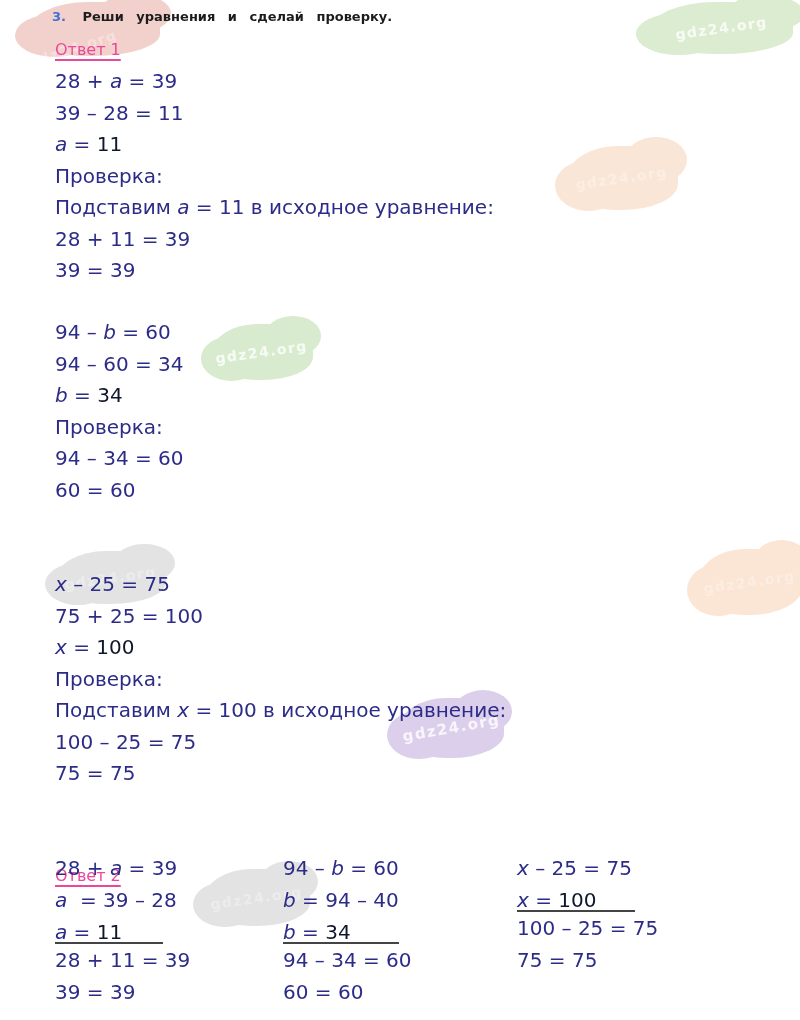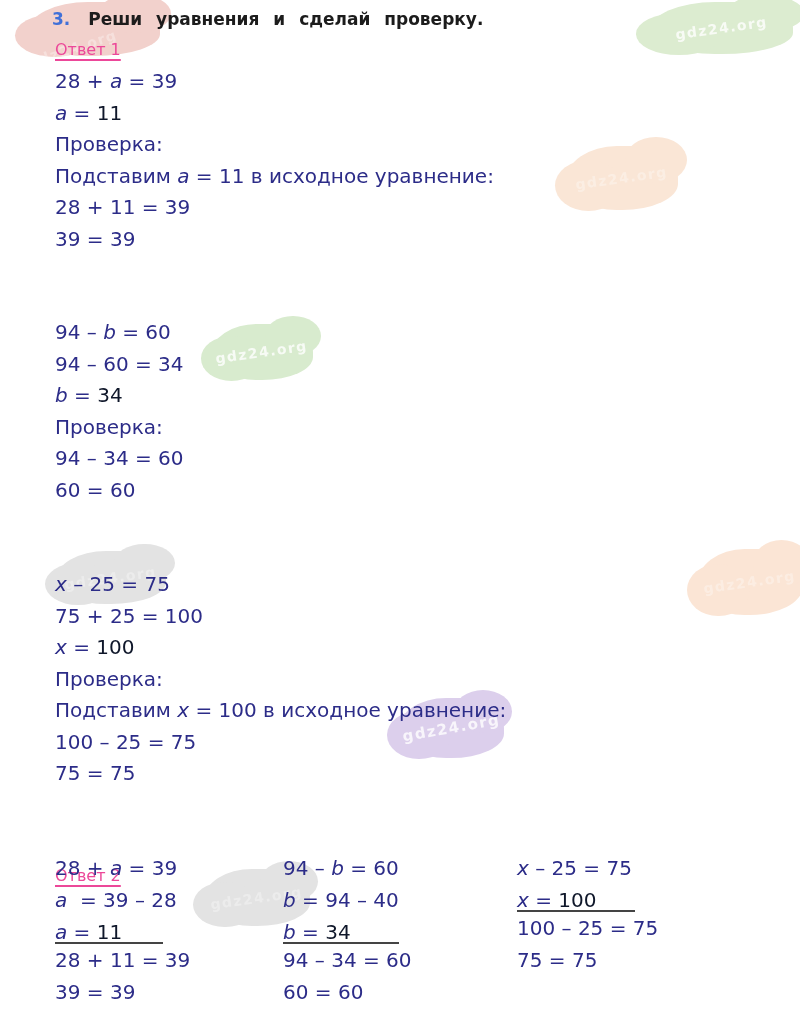--- a/index.html
+++ b/index.html
@@ -20,21 +20,21 @@
   .c1 .wm{transform:rotate(-18deg) translate(-26px,12px);}
   .c2{left:650px;top:2px;width:143px;height:52px;background:#dcecd0;}
   .c3{left:566px;top:146px;width:112px;height:64px;background:#fae6d6;}
   .c4{left:211px;top:324px;width:102px;height:56px;background:#d8ebce;}
   .c5{left:56px;top:551px;width:110px;height:53px;background:#e3e3e3;}
   .c6{left:697px;top:549px;width:105px;height:66px;background:#fbe5d5;}
   .c7{left:398px;top:698px;width:106px;height:60px;background:#dccfec;}
   .c7 .wm{transform:rotate(-10deg);font-size:15px;}
   .c8{left:204px;top:869px;width:106px;height:57px;background:#e3e3e3;}
   
-  .title{position:absolute;left:52px;top:9px;z-index:2;font-size:17px;font-weight:bold;
+  .title{position:absolute;left:52px;top:9px;z-index:2;font-size:13px;font-weight:bold;
          color:#1c1c1c;word-spacing:8px;white-space:pre;}
   .title .num{color:#4070d8;margin-right:4px;}
   .heading{position:absolute;left:55px;z-index:2;font-size:16px;color:#ec4899;
            text-decoration:underline;text-decoration-thickness:2px;text-underline-offset:4px;white-space:pre;}
   #h1{top:40px;}
   #h2{top:823px;margin-top:43px;}
   .stanza{position:absolute;left:55px;z-index:2;font-size:20px;}
   .stanza .line{line-height:31.5px;white-space:pre;}
   #s1{top:66px;}
   #s2{top:317px;}
@@ -77,20 +77,21 @@
   <div class="cloud c8">
       <span class="wm wm-faint">gdz24.org</span>
     </div>
 
   <div class="title"><span class="num">3.</span> <span>Реши уравнения и сделай проверку.</span></div>
 
   <div class="heading" id="h1">Ответ 1</div>
 
   <div class="stanza" id="s1">
     <div class="line"><span>28 + </span><span class="v">a</span><span> = 39</span><span class="g"></span></div>
+    <div class="line"><span>39 – 28 = 11</span><span class="v"></span><span></span><span class="g"></span></div>
     <div class="line"><span></span><span class="v">a</span><span> = </span><span class="g">11</span></div>
     <div class="line"><span>Проверка:</span></div>
     <div class="line"><span>Подставим </span><span class="v">a</span><span> = 11 в исходное уравнение:</span></div>
     <div class="line"><span>28 + 11 = 39</span></div>
     <div class="line"><span>39 = 39</span></div>
   </div>
 
   <div class="stanza" id="s2">
     <div class="line"><span>94 – </span><span class="v">b</span><span> = 60</span><span class="g"></span></div>
     <div class="line"><span>94 – 60 = 34</span><span class="v"></span><span></span><span class="g"></span></div>

